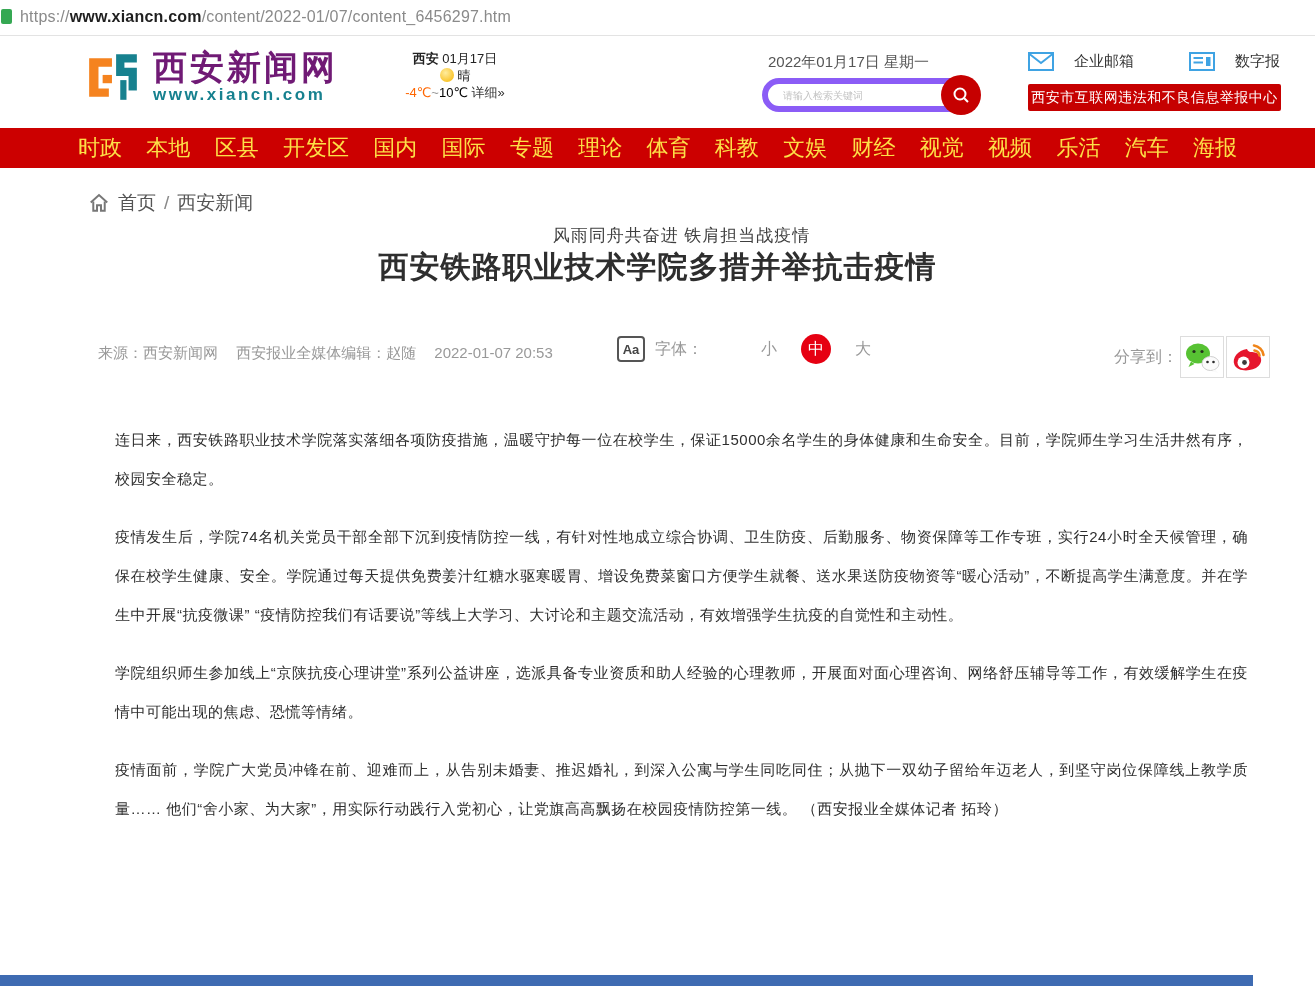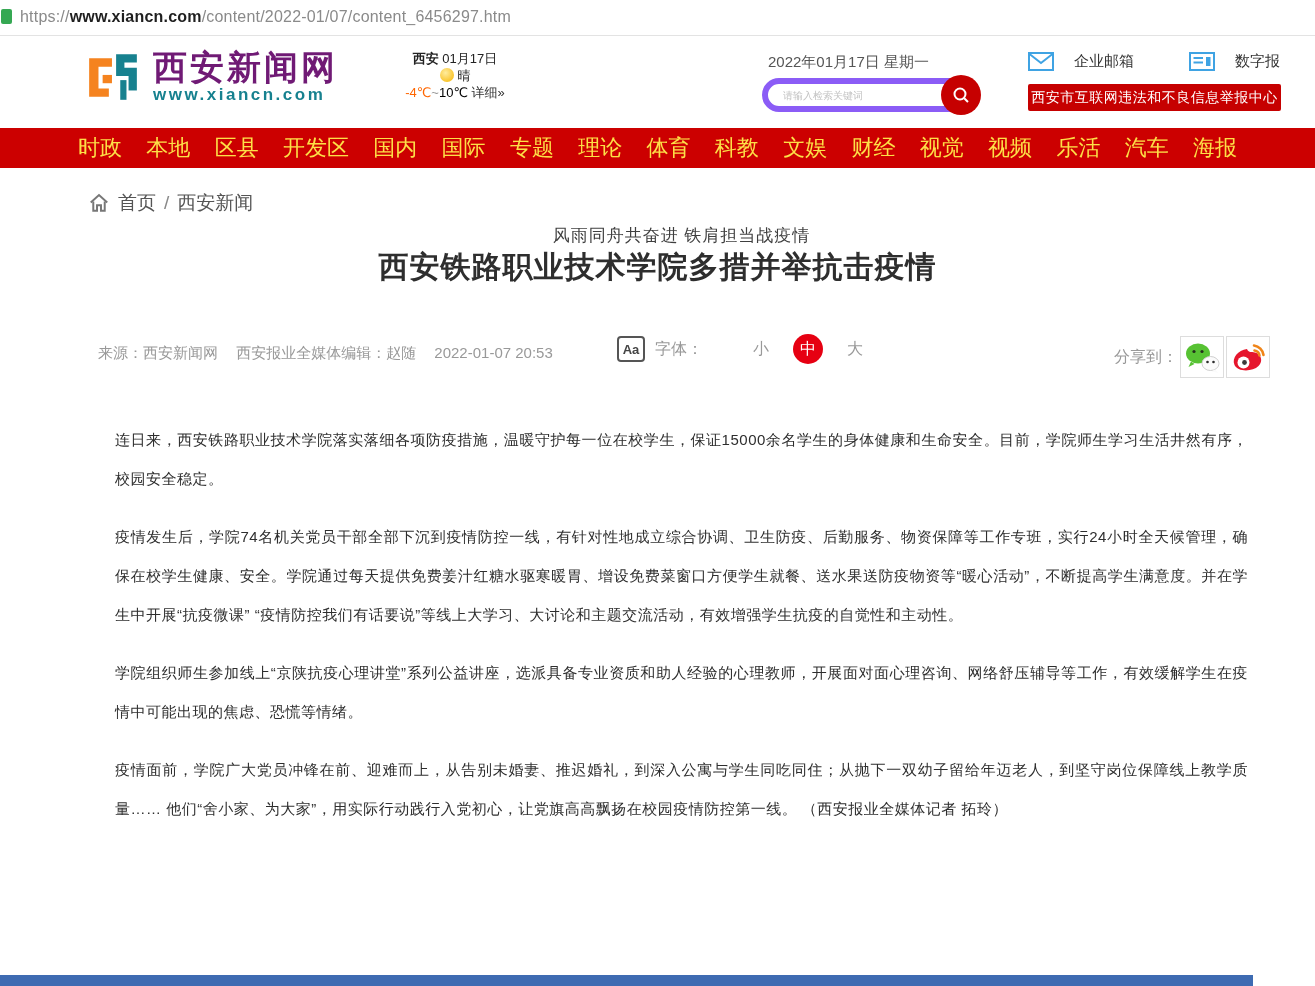--- a/index.html
+++ b/index.html
@@ -62,21 +62,21 @@
   .meta-row { position:relative; height:58px; margin-top:40px; }
   .meta-left { position:absolute; left:98px; top:16px; font-size:15px; color:#999; }
   .meta-left span { margin-right:14px; }
 
   .font-controls { position:absolute; left:617px; top:6px; display:flex; align-items:center; font-size:16px; color:#999; }
   .aa-icon { position:relative; width:28px; height:26px; border:2px solid #555; border-radius:4px;
     background:#fff; color:#444; font-size:13px; font-weight:bold; display:flex; align-items:center;
     justify-content:center; margin-right:10px; }
   .aa-icon::before { content:""; position:absolute; right:-6px; top:-6px; width:26px; height:24px;
     border:2px solid #777; border-radius:4px; z-index:-1; }
-  .fc-label { margin-right:26px; }
+  .fc-label { margin-right:34px; }
   .fc-size { cursor:pointer; margin-left:24px; }
   .fc-size.active { width:30px; height:30px; background:#e60012; color:#fff; border-radius:50%;
     display:inline-flex; align-items:center; justify-content:center; }
 
   .share { position:absolute; right:45px; top:8px; display:flex; align-items:center; font-size:16px; color:#999; }
   .share-box { width:44px; height:42px; border:1px solid #ddd; background:#fff; margin-left:2px;
     display:flex; align-items:center; justify-content:center; cursor:pointer; }
 
   
   .article-body { margin:34px 67px 0 115px; }

